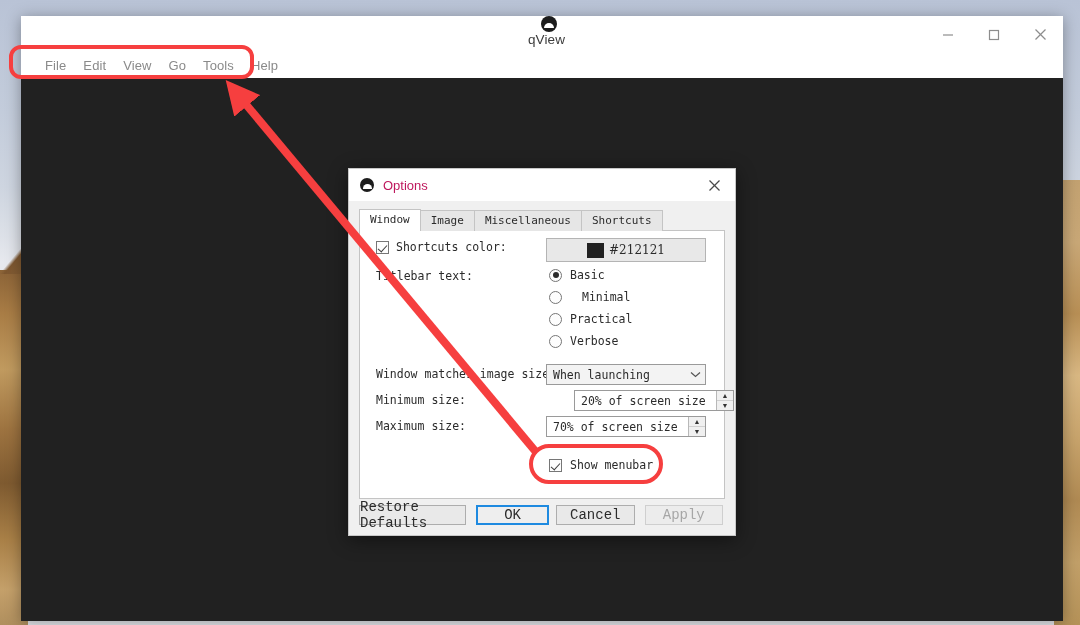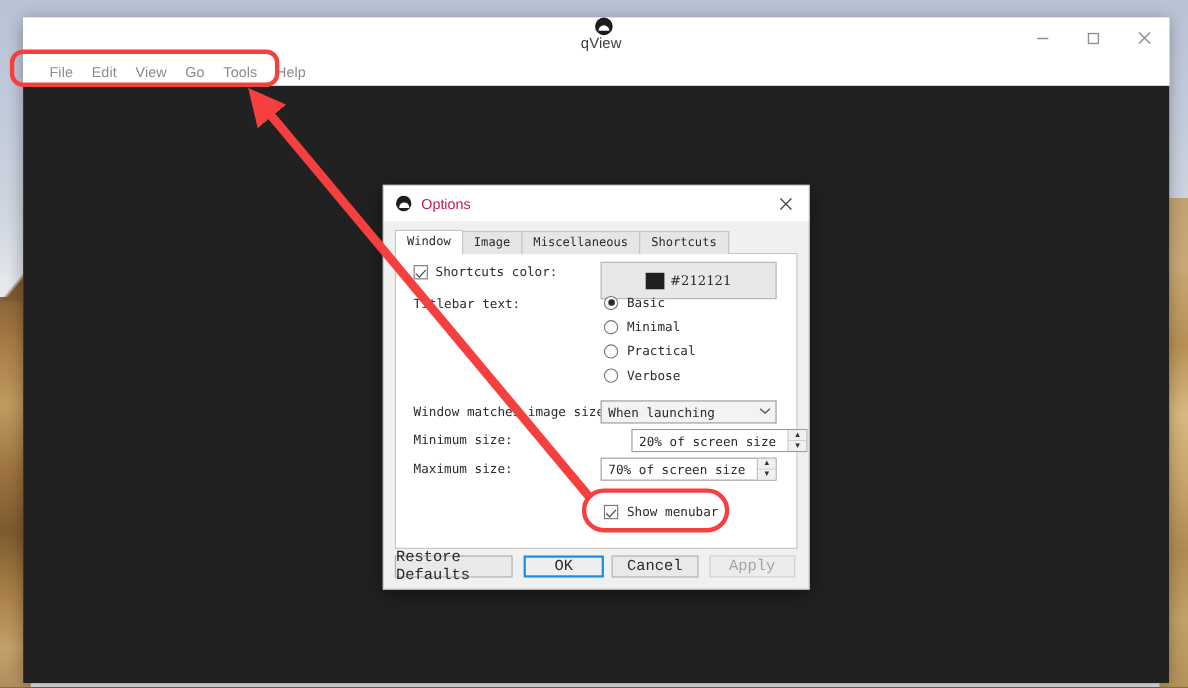--- a/index.html
+++ b/index.html
@@ -263,21 +263,21 @@
     left: 2.5px; top: 2.5px;
     width: 6px; height: 6px;
     border-radius: 50%;
     background: #2b2b2b;
   }
 
   
   #color-button {
     position: absolute;
     left: 186px; top: 7px;
-    width: 160px; height: 34px;
+    width: 160px; height: 24px;
     background: #e8e8e8;
     border: 1px solid #b4b4b4;
     box-sizing: border-box;
     display: flex;
     align-items: center;
     justify-content: center;
   }
   #color-swatch {
     width: 17px; height: 15px;
     background: #212121;
@@ -475,21 +475,21 @@
       <div class="opt-row" style="left:16px; top:38px;">
         <span class="opt-label">Titlebar text:</span>
       </div>
 
       <div class="opt-row" style="left:189px; top:37px;">
         <div class="rbtn sel"></div>
         <span class="opt-label" style="margin-left:8px;">Basic</span>
       </div>
       <div class="opt-row" style="left:189px; top:59px;">
         <div class="rbtn"></div>
-        <span class="opt-label" style="margin-left:8px;">Minimal</span>
+        <span class="opt-label" style="margin-left:20px;">Minimal</span>
       </div>
       <div class="opt-row" style="left:189px; top:81px;">
         <div class="rbtn"></div>
         <span class="opt-label" style="margin-left:8px;">Practical</span>
       </div>
       <div class="opt-row" style="left:189px; top:103px;">
         <div class="rbtn"></div>
         <span class="opt-label" style="margin-left:8px;">Verbose</span>
       </div>
 

